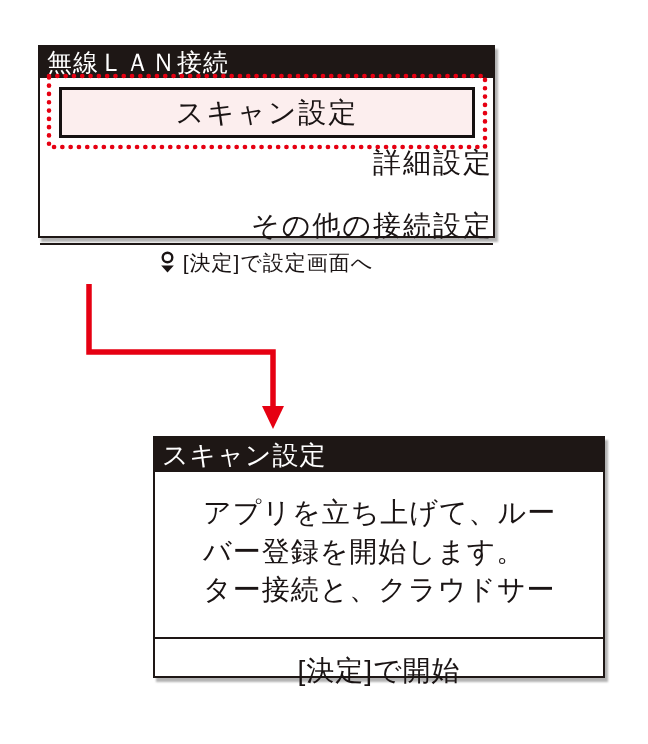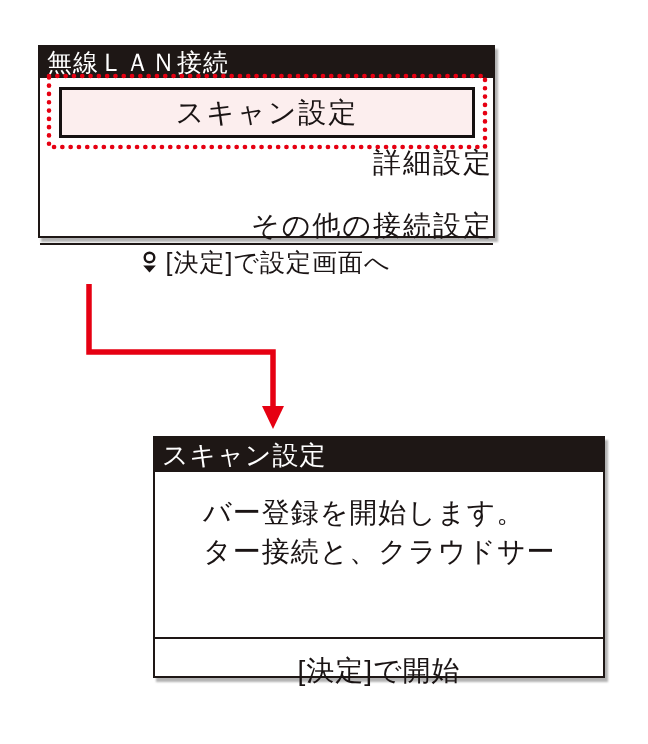--- a/index.html
+++ b/index.html
@@ -34,21 +34,21 @@
     left:0; width:100%; text-align:right; font-size:28px; line-height:30px;
     letter-spacing:2px;
   }
   #s1-item2 { top:101px; }
   #s1-item3 { top:146px;margin-top:18px; }
   .divider { left:0; width:100%; height:2px; background:var(--screen-black,#1e1715); }
   #s1-divider { top:196px; }
   #s1-footer {
     left:0; top:198px; width:100%; height:35px;
     display:flex; align-items:center; justify-content:center; gap:8px;
-    font-size:25px; letter-spacing:1px;text-align:center;
+    font-size:21px; letter-spacing:1px;text-align:center;
   }
   #s2-body {
     left:48px; top:56px; width:380px;
     font-size:28px; line-height:38.5px; letter-spacing:1px;
   }
   #s2-body span { display:block; }
   #s2-divider { top:199px; }
   #s2-footer {
     left:0; top:215px; width:100%; height:37px;
     display:flex; align-items:flex-end; justify-content:center;
@@ -91,20 +91,21 @@
   <polyline points="89,284 89,352 273,352 273,408" fill="none" stroke="#e60012" stroke-width="5.5"></polyline>
   <polygon points="262,406 284,406 273,429" fill="#e60012"></polygon>
 </svg>
 
 <div class="screen" id="screen2">
   <div class="titlebar">
     <span>スキャン設定</span>
   </div>
 
   <div class="abs" id="s2-body">
+    <span>アプリを立ち上げて、ルー</span>
     <span>バー登録を開始します。</span>
     <span>ター接続と、クラウドサー</span>
   </div>
 
   <div class="abs divider" id="s2-divider"></div>
 
   <div class="abs" id="s2-footer">
     <span>[決定]で開始</span>
   </div>
 </div>

